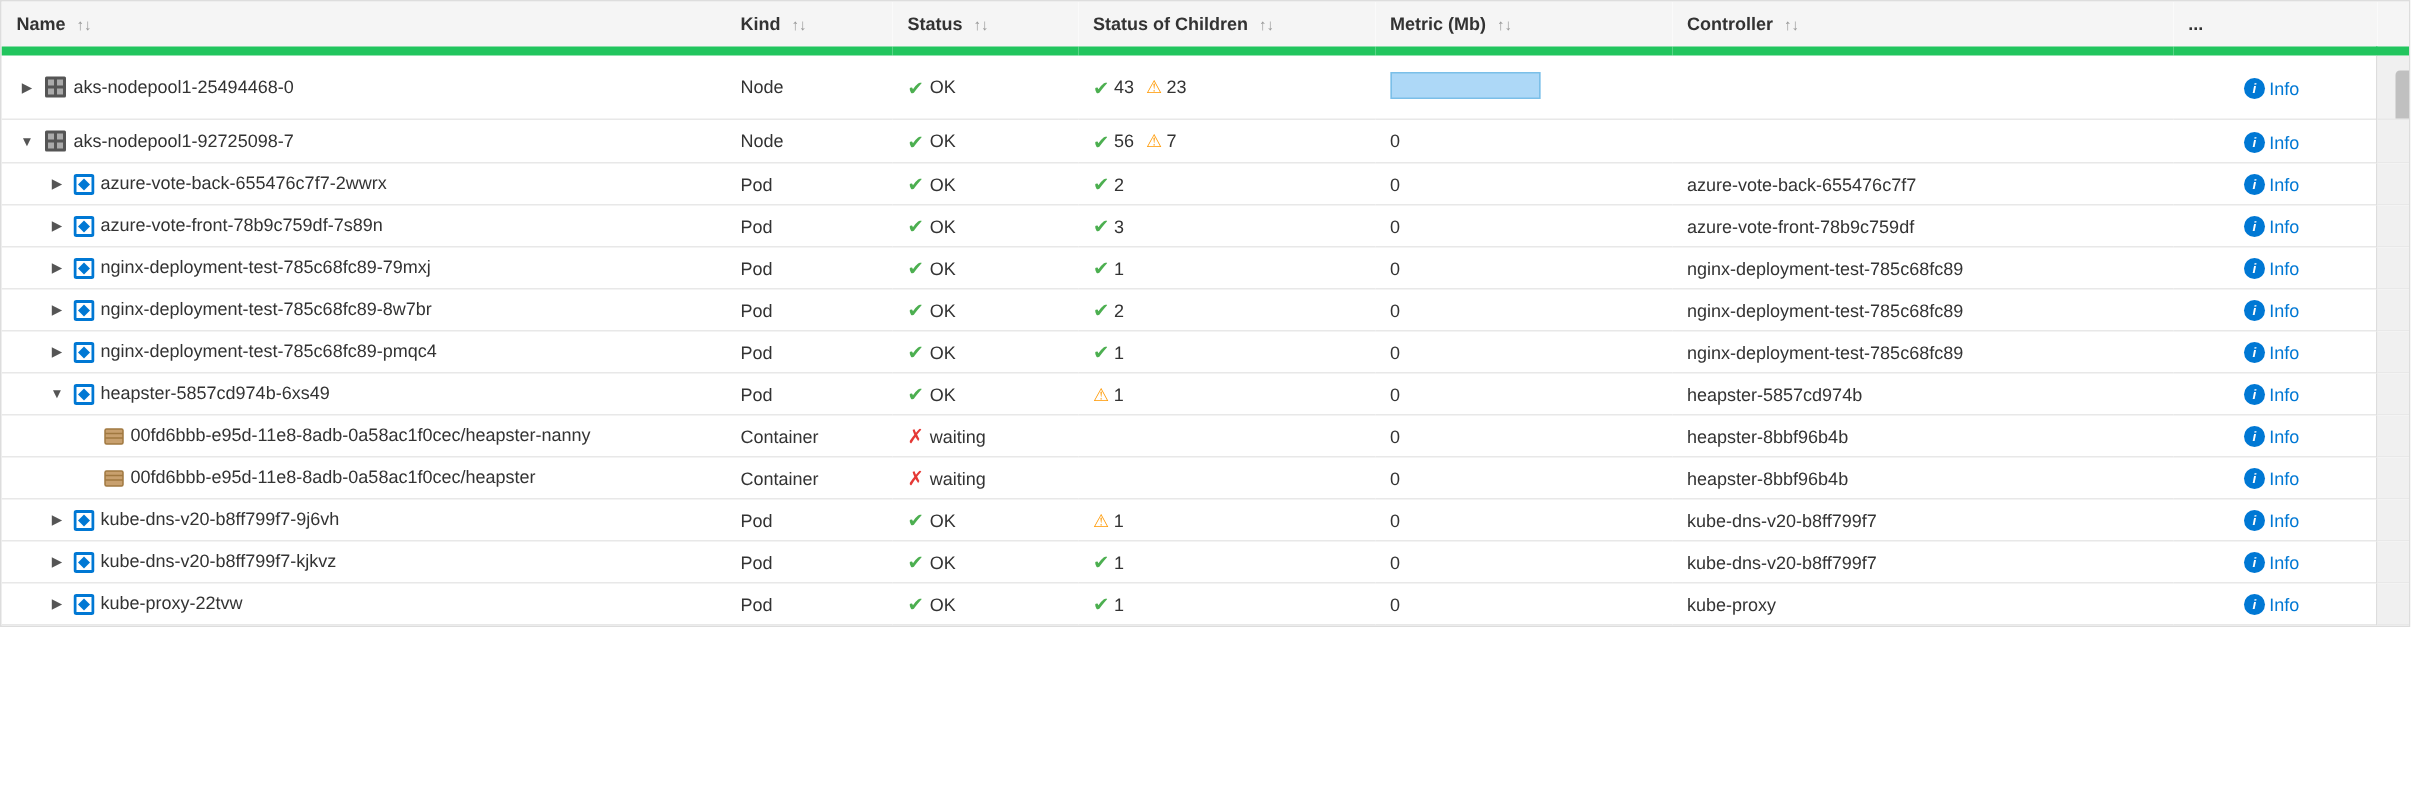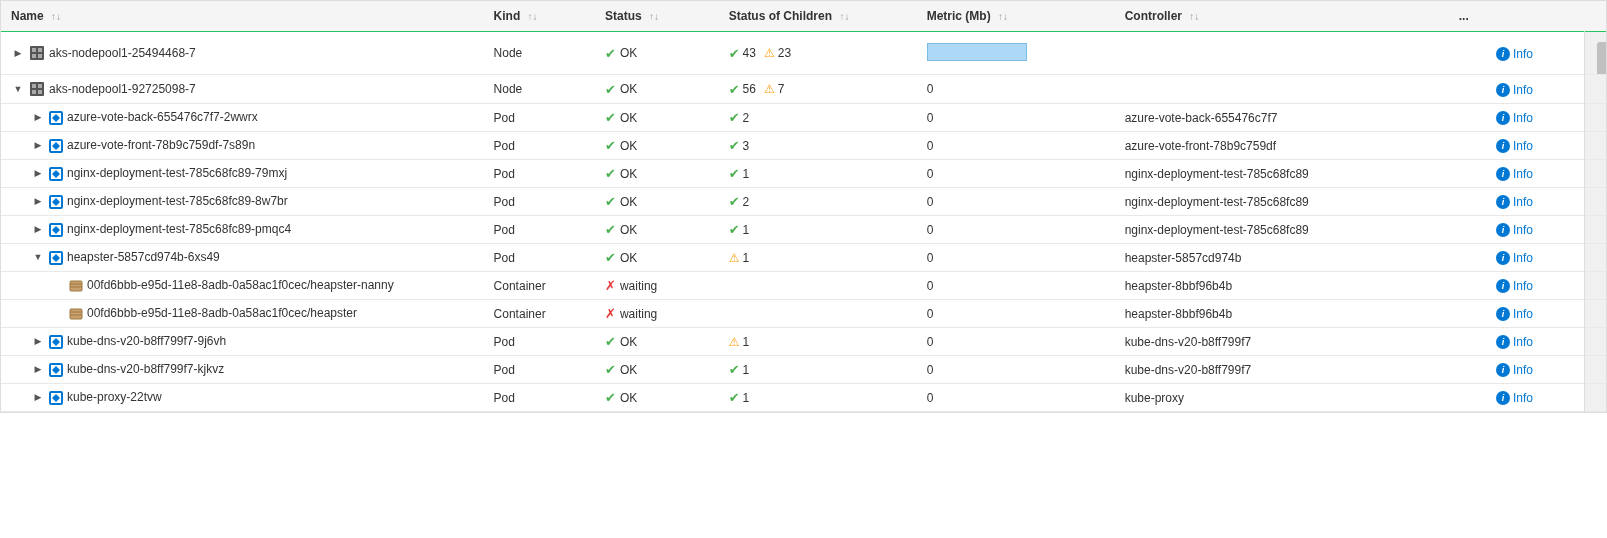--- a/index.html
+++ b/index.html
@@ -14,21 +14,21 @@
       overflow: hidden;
       border: 1px solid #ddd;
     }
     table {
       width: 100%;
       border-collapse: collapse;
       table-layout: fixed;
     }
     thead tr {
       background: #f5f5f5;
-      border-bottom: 1px solid #22c55e;
+      border-bottom: 6px solid #22c55e;
     }
     thead th {
       padding: 8px 10px;
       text-align: left;
       font-weight: 600;
       font-size: 12px;
       color: #333;
       white-space: nowrap;
       overflow: hidden;
     }
@@ -205,21 +205,21 @@
           <td>
             <div class="name-cell ">
               <span class="expand-btn">▶</span>
               <span><svg width="16" height="16" viewBox="0 0 16 16" class="svg-node">
     <rect x="1" y="1" width="14" height="14" rx="1" fill="#555"></rect>
     <rect x="3" y="3" width="4" height="4" fill="#aaa"></rect>
     <rect x="9" y="3" width="4" height="4" fill="#aaa"></rect>
     <rect x="3" y="9" width="4" height="4" fill="#aaa"></rect>
     <rect x="9" y="9" width="4" height="4" fill="#aaa"></rect>
   </svg></span>
-              <span>aks-nodepool1-25494468-7</span>
+              <span>aks-nodepool1-25494468-0</span>
             </div>
           </td>
           <td>Node</td>
           <td><span class="status-ok"><span class="check-icon">✔</span> OK</span></td>
           <td><span class="children-cell">
               <span class="children-ok"><span class="check-icon">✔</span> 43</span>
               <span class="children-warn"><span class="warn-icon">⚠</span> 23</span>
             </span></td>
           <td><div class="metric-bar-bg" style="width:100px;height:18px;background:#add8f7;border:1px solid #7bbfe8;display:inline-block;"></div></td>
           <td></td>

